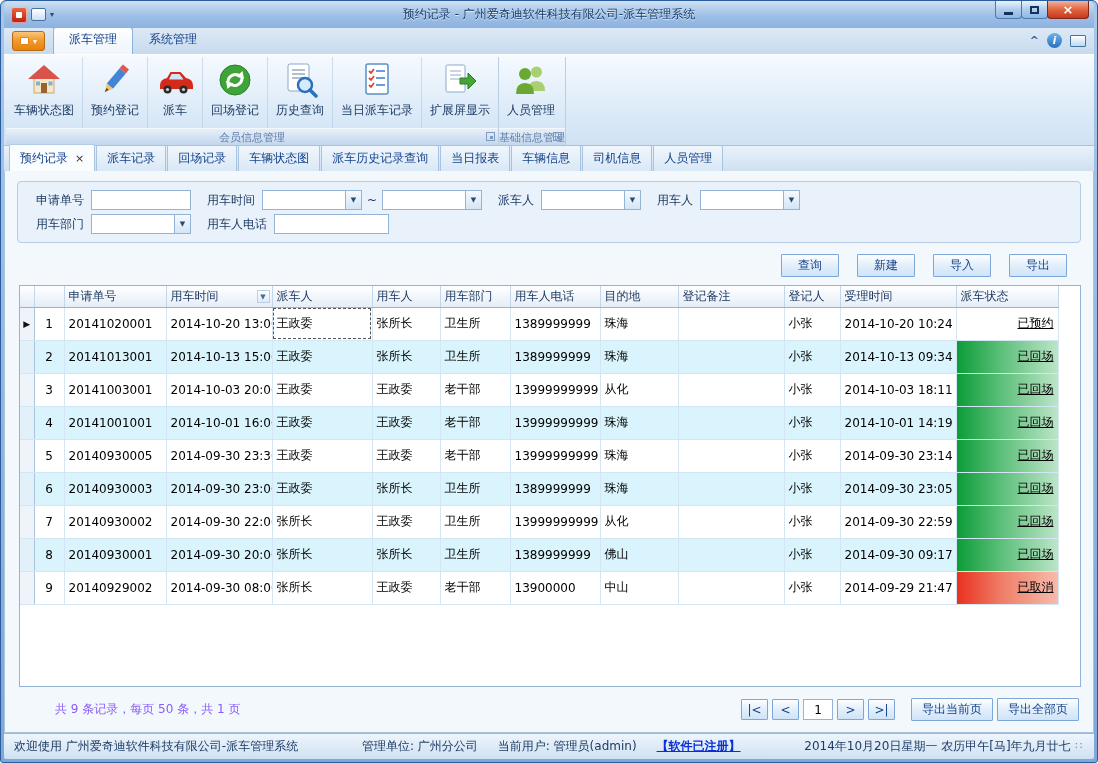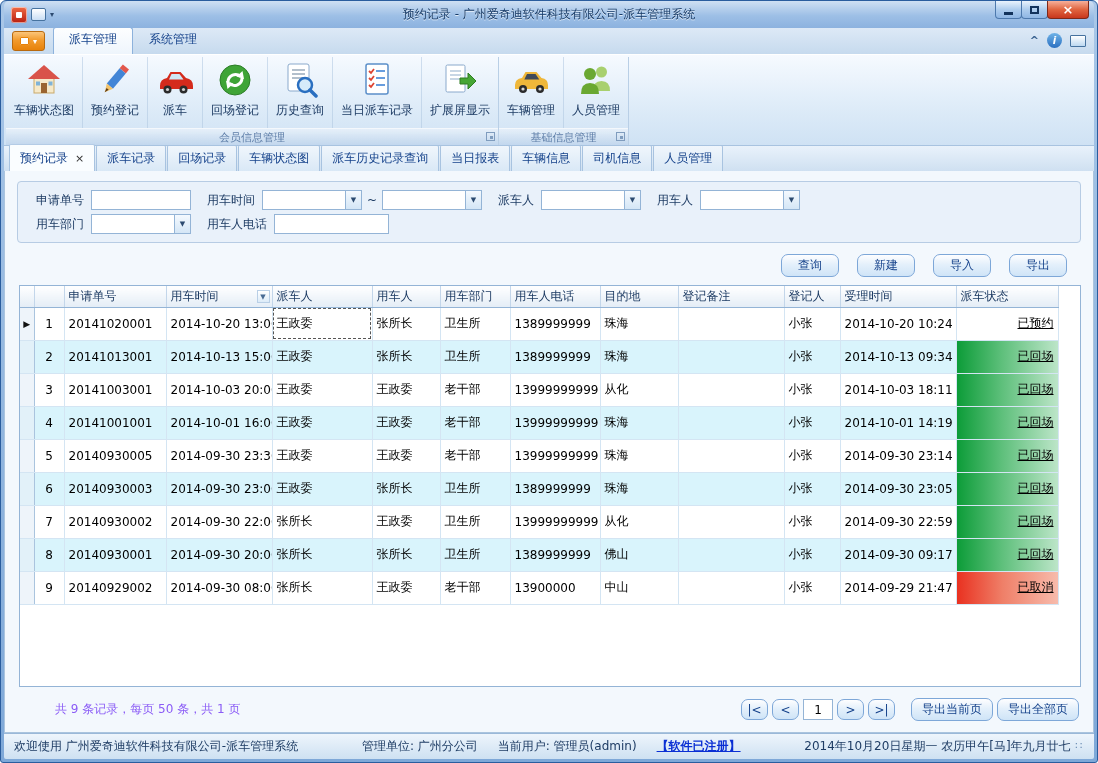--- a/index.html
+++ b/index.html
@@ -60,21 +60,21 @@
   .frow{display:flex;align-items:center;}
   .f-label{color:#1e3c64;margin:0 7px 0 16px;white-space:nowrap;}
   .frow .f-label:first-child{margin-left:10px;}
   .f-input{width:100px;height:20px;border:1px solid #94b4d6;background:#fff;font:inherit;padding:0 3px;}
   .f-combo{position:relative;width:100px;height:20px;border:1px solid #94b4d6;background:#fff;}
   .f-combo-val{position:absolute;left:3px;top:2px;right:18px;overflow:hidden;white-space:nowrap;}
   .f-combo-arrow{position:absolute;right:0;top:0;bottom:0;width:16px;background:linear-gradient(#f4f9fe,#d4e6f6);border-left:1px solid #94b4d6;display:flex;align-items:center;justify-content:center;font-size:7px;color:#2c4a70;}
   .tilde{color:#1e3c64;margin:0 5px;}
 
   .actions{display:flex;justify-content:flex-end;gap:18px;margin:11px 26px 0 0;}
-  .btn{min-width:58px;height:23px;display:flex;align-items:center;justify-content:center;background:linear-gradient(#fefeff,#e4f0fb 45%,#cfe4f7);border:1px solid #7da7d8;border-radius:7px;color:#15428b;font:inherit;padding:0 10px;cursor:default;white-space:nowrap;}
+  .btn{min-width:58px;height:23px;display:flex;align-items:center;justify-content:center;background:linear-gradient(#fefeff,#e4f0fb 45%,#cfe4f7);border:1px solid #7da7d8;border-radius:1px;color:#15428b;font:inherit;padding:0 10px;cursor:default;white-space:nowrap;}
 
   .gridwrap{margin:8px 12px 0 14px;height:402px;border:1px solid #94b4d6;background:#fff;overflow:hidden;}
   table.grid{border-collapse:collapse;table-layout:fixed;width:1038px;}
   .grid th{height:21px;background:linear-gradient(#ffffff,#e4edf6);border-right:1px solid #c3d6ea;border-bottom:1px solid #94b4d6;font-weight:normal;color:#1e3c64;text-align:left;padding:0 4px;position:relative;white-space:nowrap;overflow:hidden;}
   .grid td{height:21px;border-right:1px solid #d4e5f3;border-bottom:1px solid #d4e5f3;padding:0 4px;color:#000;white-space:nowrap;overflow:hidden;}
   tr.alt td{background:#d9f4fc;}
   td.ind{background:#eef4fa;border-right:1px solid #aac4de;padding:0;text-align:center;font-size:9px;color:#111;}
   tr.alt td.ind{background:#e2f1f9;}
   td.numc{text-align:center;}
   .flt{position:absolute;right:2px;top:4px;width:13px;height:13px;display:flex;align-items:center;justify-content:center;font-size:7px;color:#4a6c94;border:1px solid #b9cfe6;background:linear-gradient(#fff,#dcebf8);}
@@ -227,33 +227,20 @@
                 <polygon points="18,16 26,16 26,11 34,19 26,27 26,22 18,22" fill="#46a635" stroke="#2e7d23"></polygon>
               </svg>
             </div>
             <div class="rib-lbl">扩展屏显示</div>
           </div>
         </div>
         <div class="rg-label">会员信息管理<span class="launcher"></span></div>
       </div>
       <div class="rgroup">
         <div class="rg-btns">
-          <div class="rib-btn">
-            <div class="rib-ico">
-              <svg viewBox="0 0 36 36">
-                <path d="M2 23 q0 -6 7 -7 l3.5 -6 h11 l5 6 q6.5 1 6.5 7 l0 4 h-33 z" fill="#efb73a"></path>
-                <path d="M14 12 h8.5 l3.8 5.5 h-15 z" fill="#404a58"></path>
-                <circle cx="10" cy="27" r="4" fill="#2b2b2b"></circle>
-                <circle cx="10" cy="27" r="1.6" fill="#d8d8d8"></circle>
-                <circle cx="27" cy="27" r="4" fill="#2b2b2b"></circle>
-                <circle cx="27" cy="27" r="1.6" fill="#d8d8d8"></circle>
-              </svg>
-            </div>
-            <div class="rib-lbl">车辆管理</div>
-          </div>
           <div class="rib-btn">
             <div class="rib-ico">
               <svg viewBox="0 0 36 36">
                 <circle cx="23.5" cy="10" r="5.5" fill="#a8d06e"></circle>
                 <path d="M15 29 q0 -10 8.5 -10 t8.5 10 z" fill="#a8d06e"></path>
                 <circle cx="12" cy="12" r="6" fill="#6aa832"></circle>
                 <path d="M3 32 q0 -11 9 -11 t9 11 z" fill="#6aa832"></path>
               </svg>
             </div>
             <div class="rib-lbl">人员管理</div>

